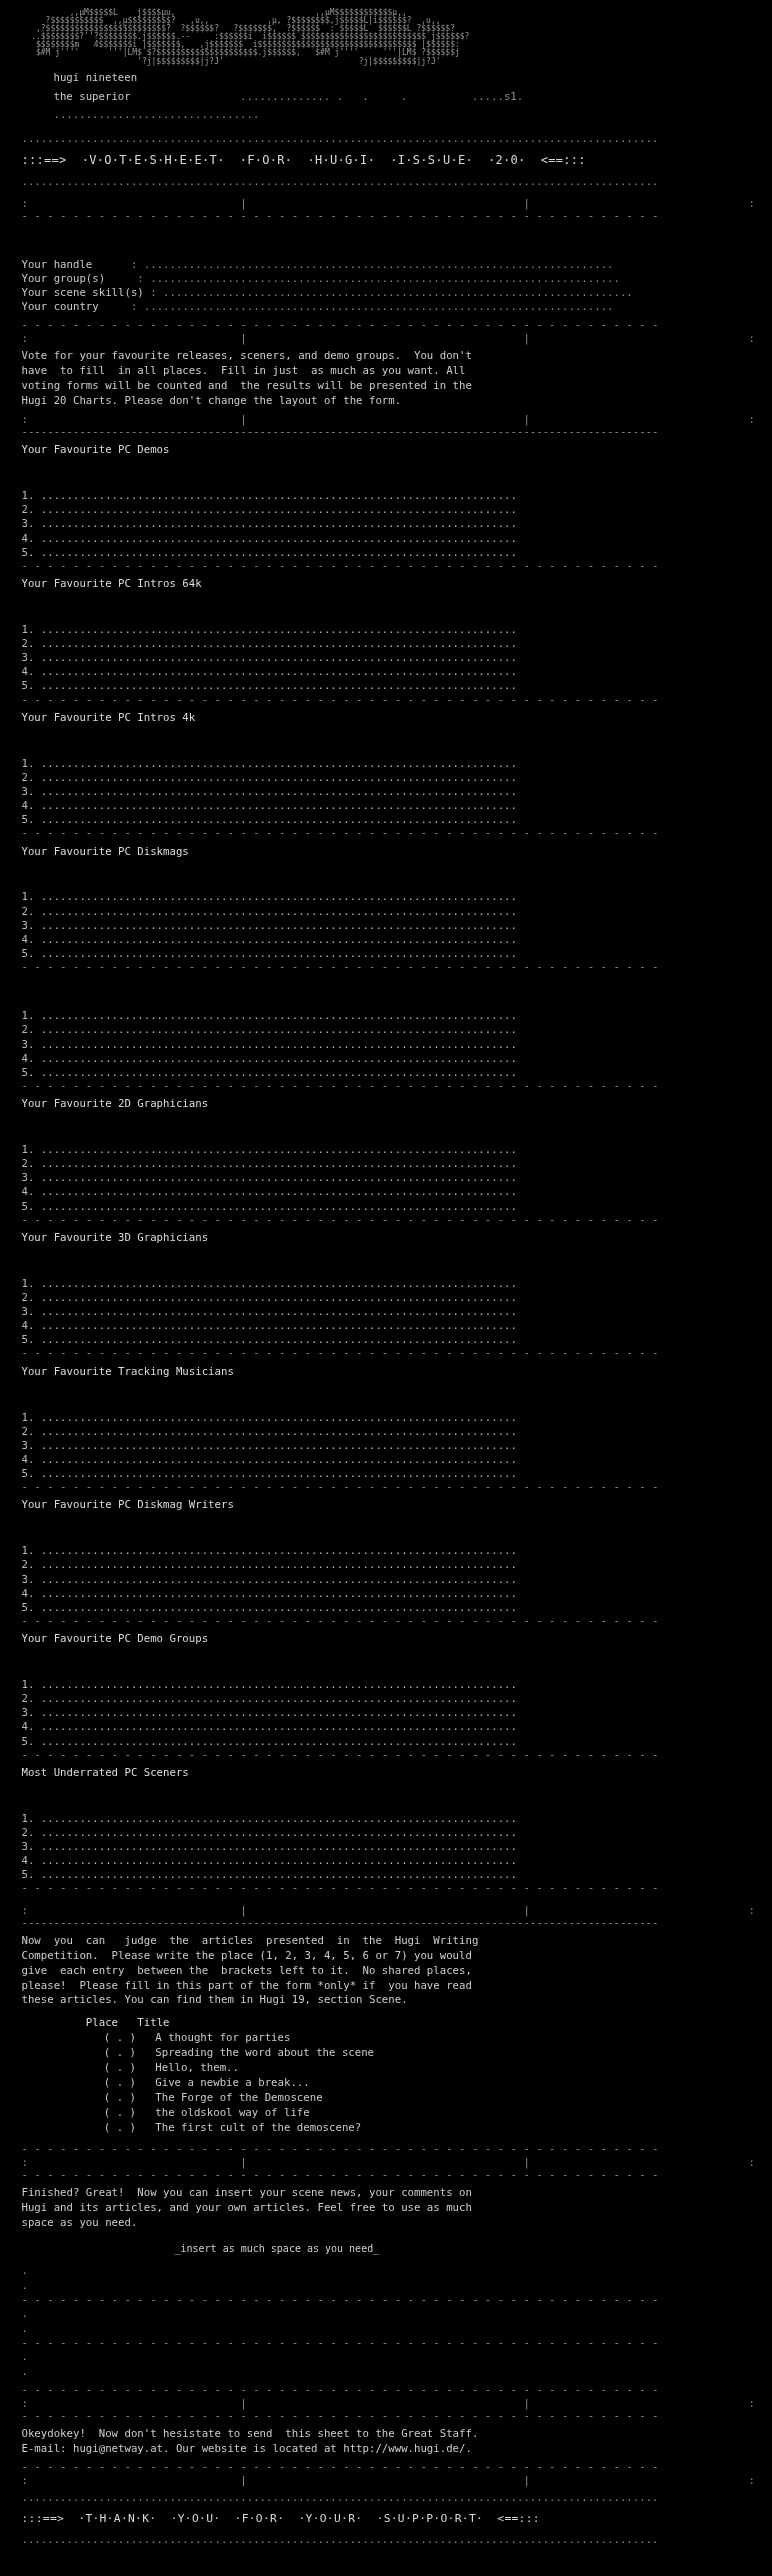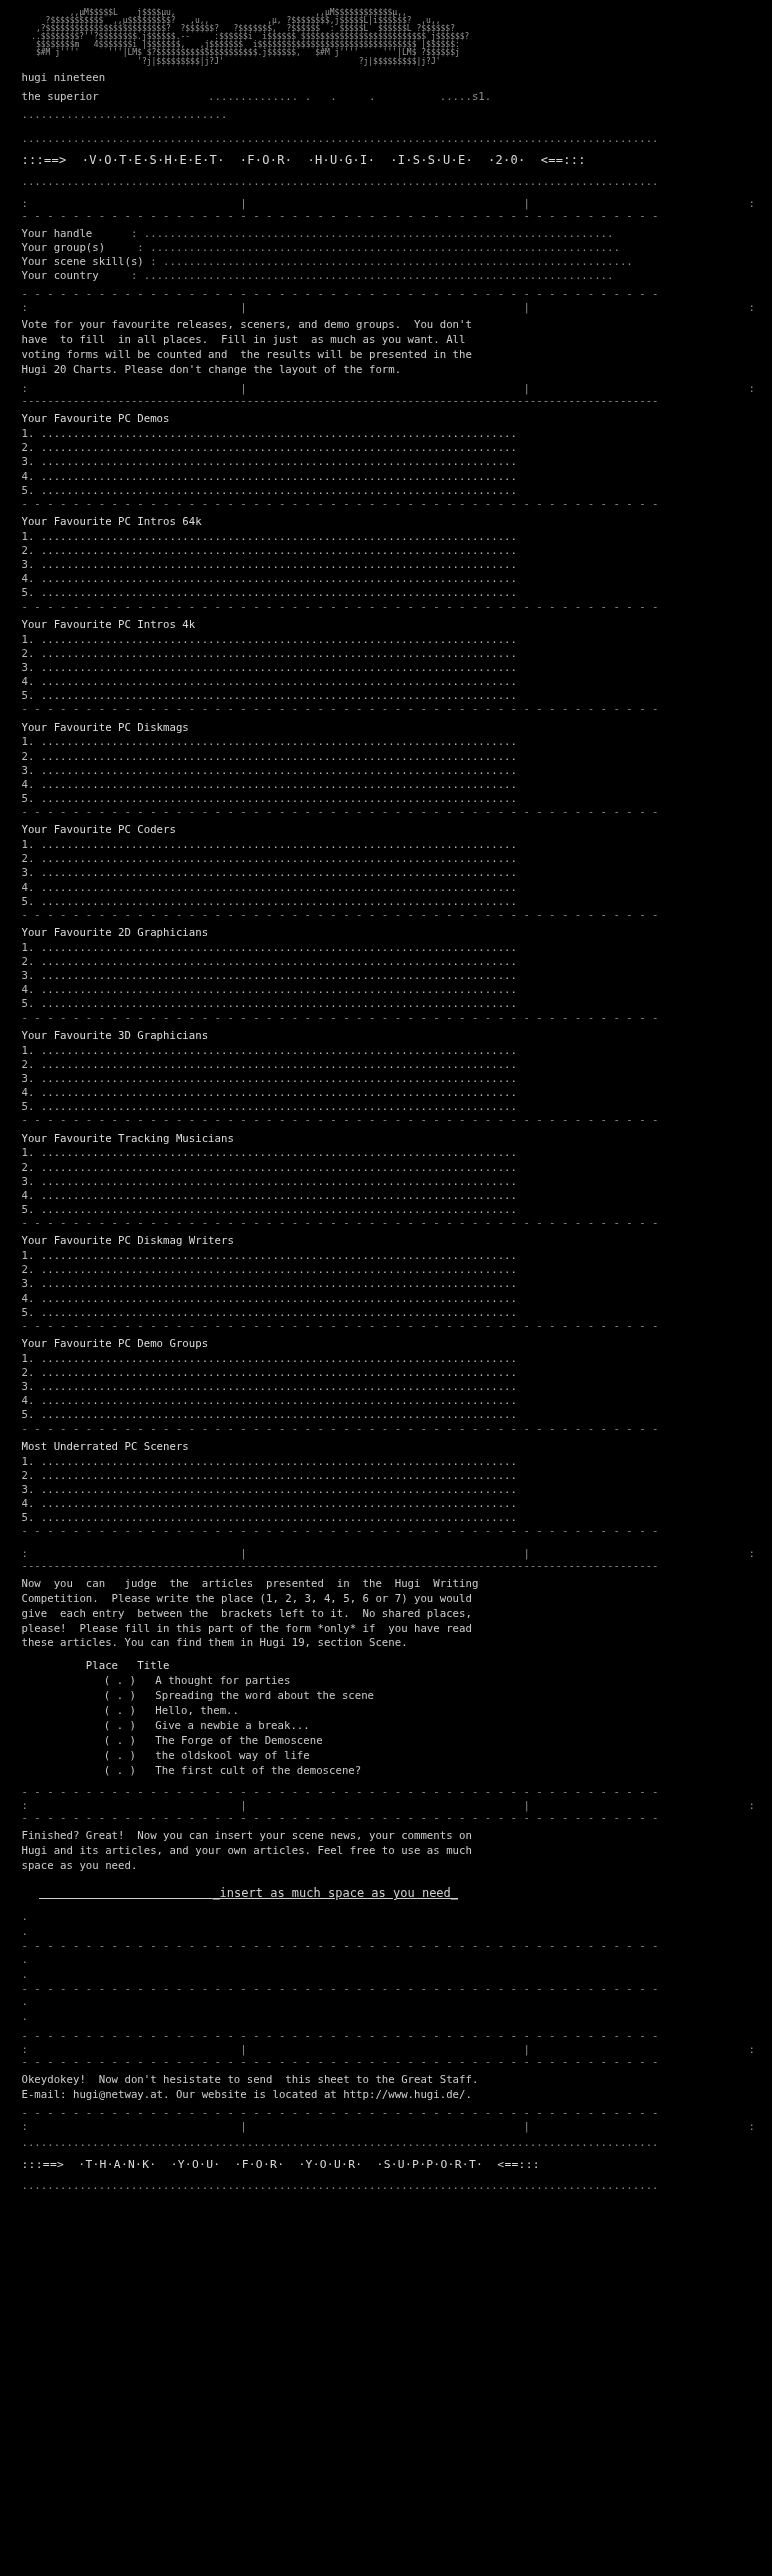--- a/index.html
+++ b/index.html
@@ -18,20 +18,21 @@
     font-size:8px;
     line-height:1.02;
     padding:8.6px 0 0 21.5px;
     letter-spacing:0px;
   }
   .logo-sub{
     color:#c9c9c9;
     font-size:10.7px;
     line-height:1.22;
     padding:5.4px 0 0 21.5px;
+    margin-left:32px;
   }
   .rule{
     color:#8e8e8e;
     font-size:10.7px;
     line-height:1.2;
     padding:0 21.5px;
     white-space:pre;
     overflow:hidden;
   }
   .title-bar{
@@ -41,34 +42,34 @@
     letter-spacing:0.3px;
     white-space:pre;
   }
   .frame-top, .frame-bot{
     color:#8e8e8e;
     white-space:pre;
     font-size:10.7px;
     padding:0 21.5px;
     line-height:1.25;
   }
-  .block{padding:0 21.5px;}
+  .block{padding:0 21.5px;margin-top:31px;}
   .line{white-space:pre;color:#c9c9c9;font-size:10.7px;line-height:1.32;}
   .dim{color:#8e8e8e;}
   .bright{color:#e2e2e2;}
   .gap{height:7.5px;}
   .gap-s{height:4.3px;}
   .gap-l{height:11.8px;}
   .cat-title{color:#dcdcdc;font-size:10.7px;padding:0 21.5px;white-space:pre;line-height:1.4;}
   .entries .line{color:#b9b9b9;}
   .para{padding:0 21.5px;white-space:pre;color:#cccccc;font-size:10.7px;line-height:1.38;}
   .table-head{padding:0 21.5px;white-space:pre;color:#dcdcdc;font-size:10.7px;line-height:1.4;}
   .art-row{padding:0 33px;white-space:pre;color:#c9c9c9;font-size:10.7px;line-height:1.4;}
   .blank-space{padding:0 21.5px;white-space:pre;color:#8e8e8e;font-size:10.7px;line-height:1.4;}
-  .center-note{padding:0 39px;white-space:pre;color:#cfcfcf;font-size:12px;line-height:1.4;text-decoration:underline;}
+  .center-note{padding:0 30px;white-space:pre;color:#cfcfcf;font-size:10px;line-height:1.4;}
   .footer-title{color:#d8d8d8;font-size:11.3px;padding:3.2px 21.5px;letter-spacing:0.3px;white-space:pre;}
 </style>
 </head>
 <body>
 
 <div class="page">
 
   <pre class="ascii-logo" id="logo-art">          ,,µM$$$$$L    j$$$$µu,                             ,,µM$$$$$$$$$$$$µ,,
      ?$$$$$$$$$$$  ,,µ$$$$$$$$$?   ,u,,            ,µ, ?$$$$$$$$,j$$$$$L|i$$$$$$?  ,u,,
    ,?$$$$$$$$$$$$$$$$$$$$$$$$$?  ?$$$$$$?   ?$$$$$$$,  ?$$$$$$  : $$$$$L  $$$$$$L ?$$$$$$?
@@ -160,21 +161,20 @@
           <pre class="line">1. ..........................................................................</pre>
           <pre class="line">2. ..........................................................................</pre>
           <pre class="line">3. ..........................................................................</pre>
           <pre class="line">4. ..........................................................................</pre>
           <pre class="line">5. ..........................................................................</pre>
         </div>
         <pre class="rule">- - - - - - - - - - - - - - - - - - - - - - - - - - - - - - - - - - - - - - - - - - - - - - - - - - - - - - - - - - - - - - - - - - - - - - -</pre>
         <div class="gap-s"></div>
       </div>
       <div>
-        <pre class="cat-title">Your Favourite PC Coders</pre>
         <div class="block entries">
           <pre class="line">1. ..........................................................................</pre>
           <pre class="line">2. ..........................................................................</pre>
           <pre class="line">3. ..........................................................................</pre>
           <pre class="line">4. ..........................................................................</pre>
           <pre class="line">5. ..........................................................................</pre>
         </div>
         <pre class="rule">- - - - - - - - - - - - - - - - - - - - - - - - - - - - - - - - - - - - - - - - - - - - - - - - - - - - - - - - - - - - - - - - - - - - - - -</pre>
         <div class="gap-s"></div>
       </div>

